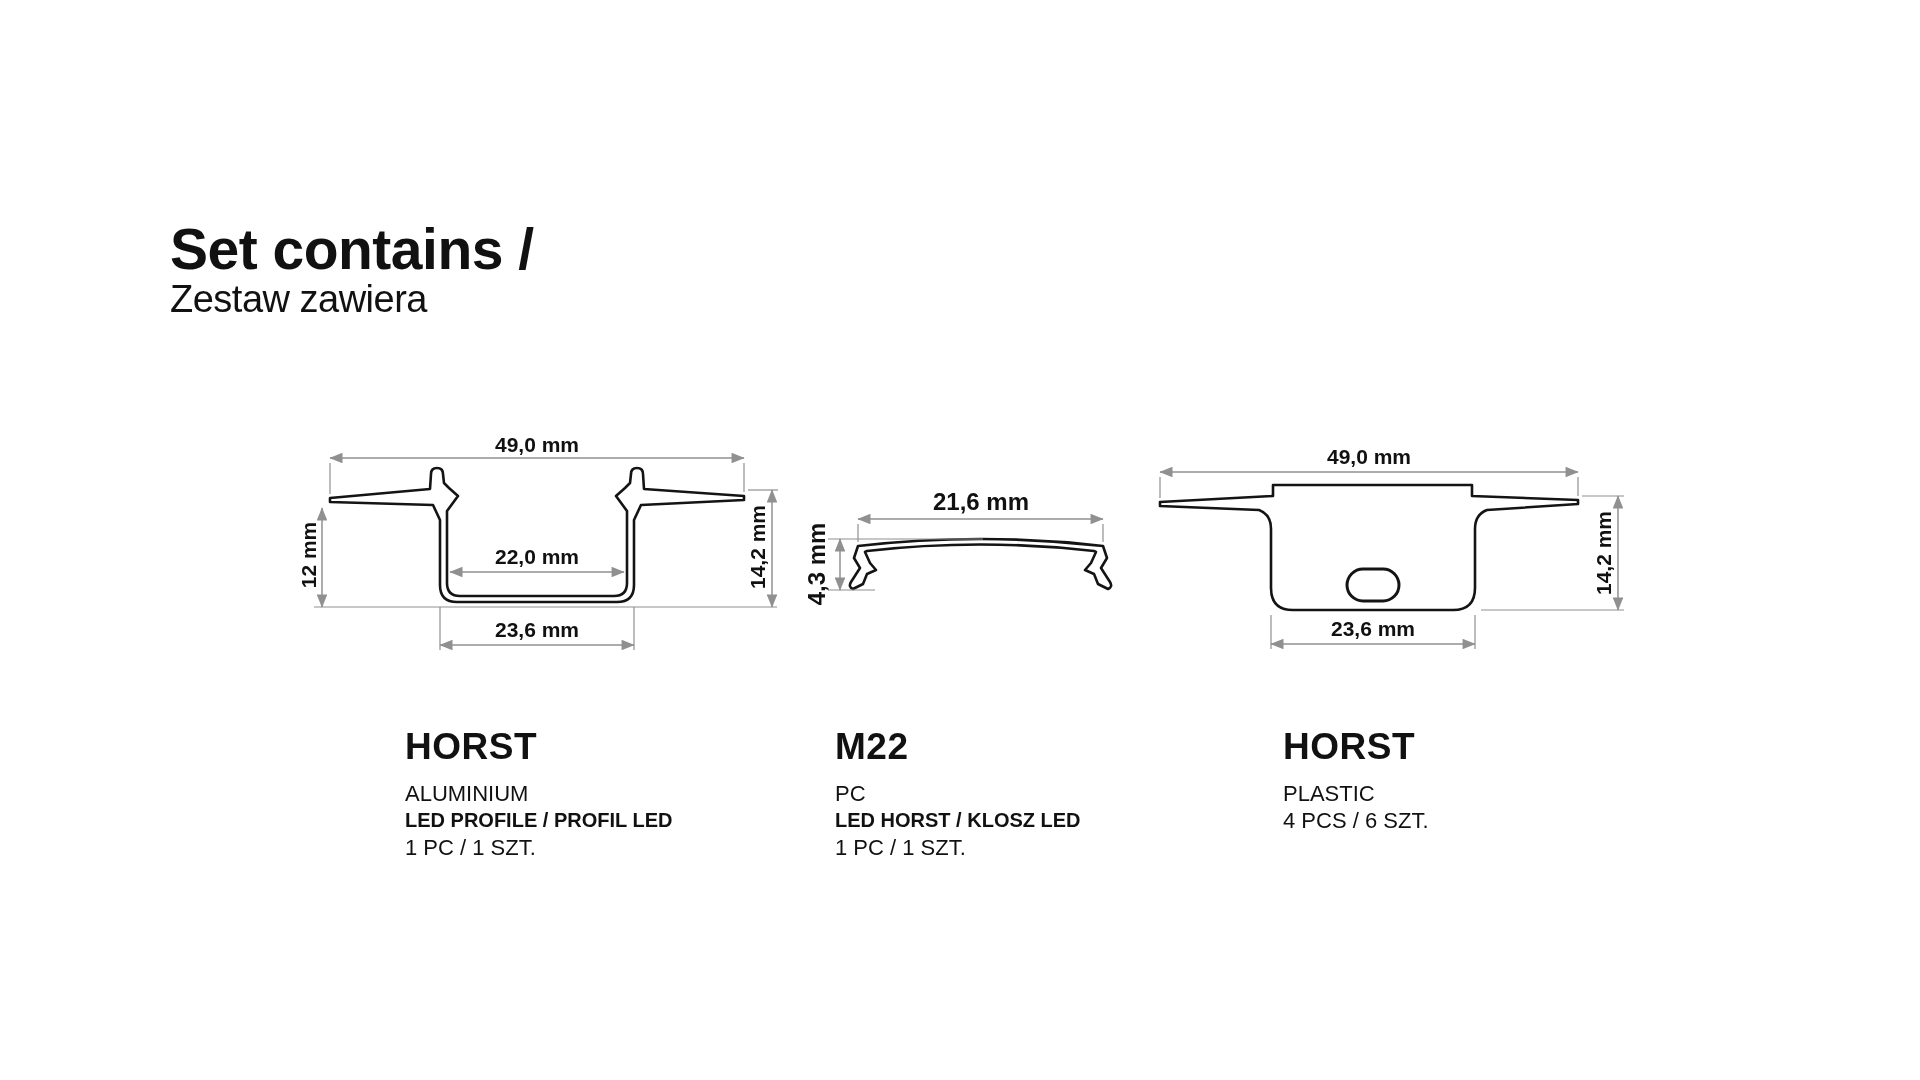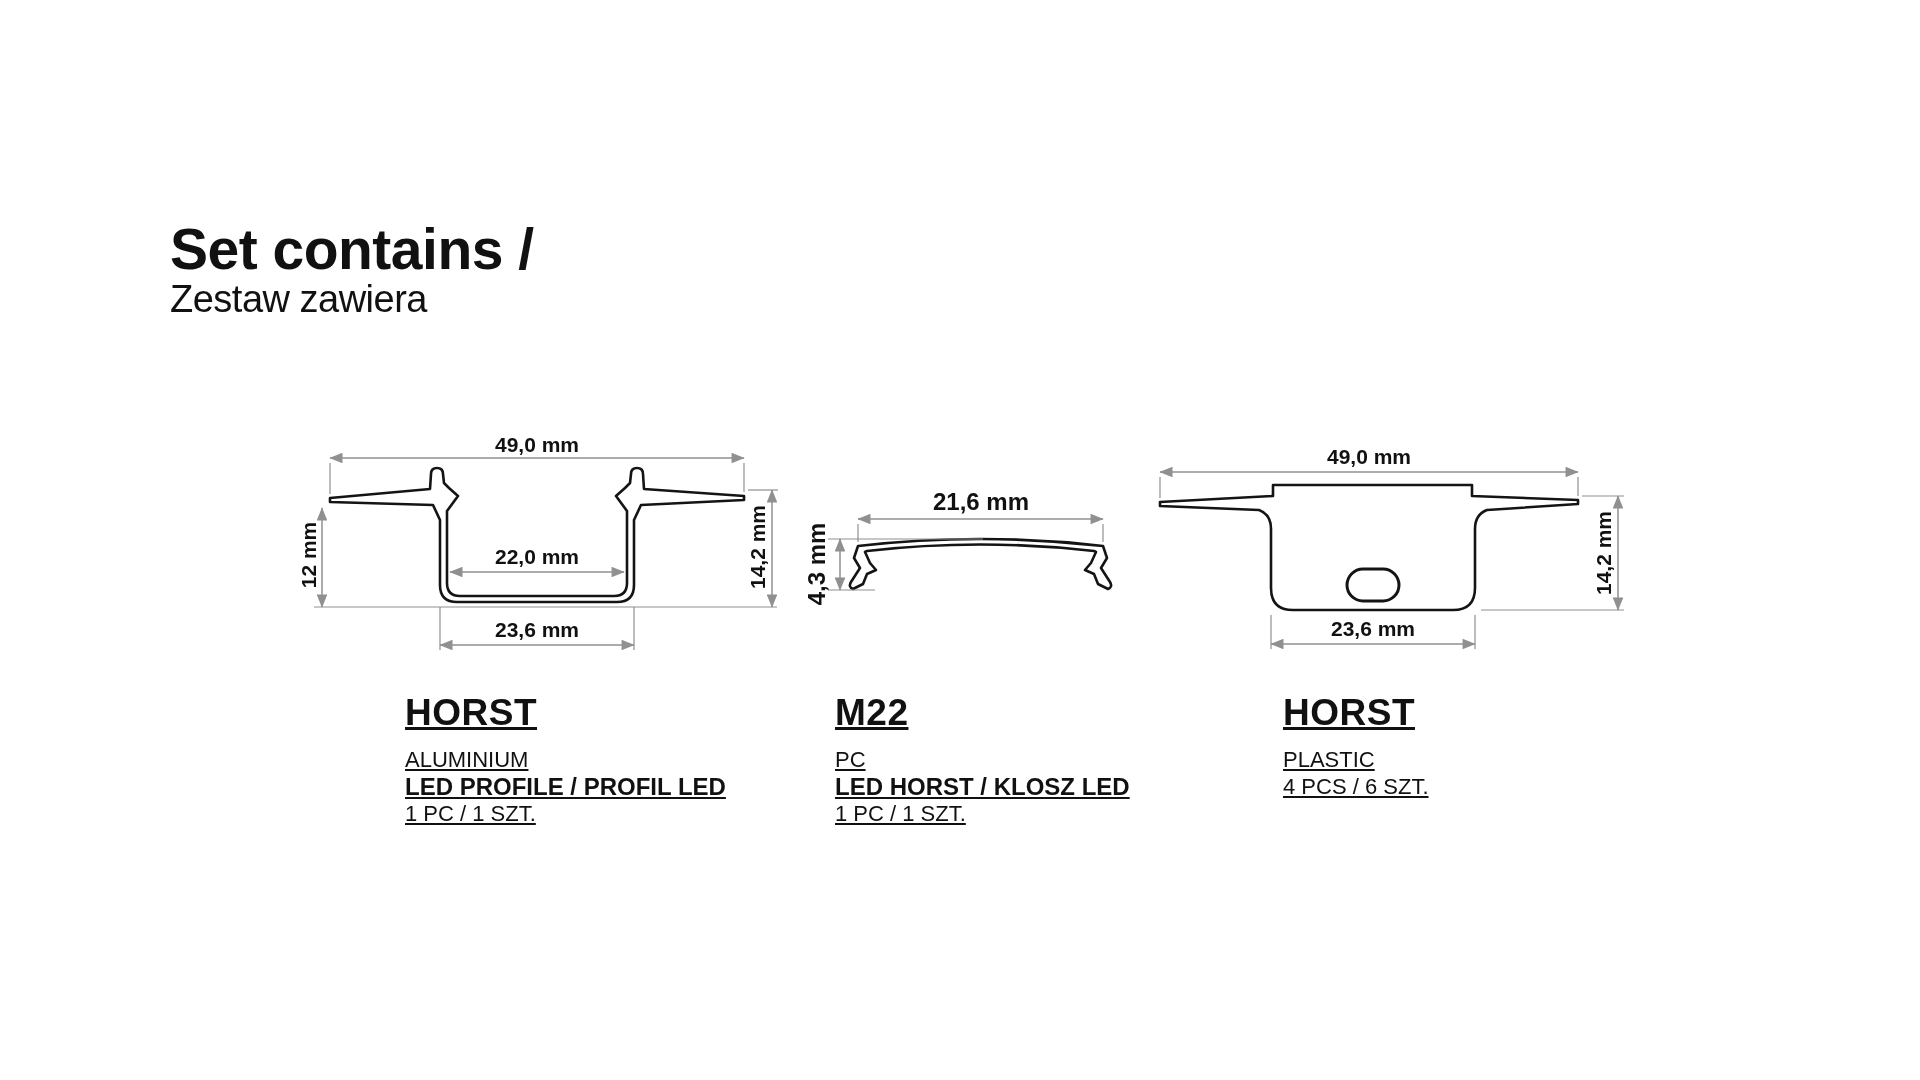--- a/index.html
+++ b/index.html
@@ -17,24 +17,24 @@
   .fig2{left:800px;top:430px;}
   .fig3{left:1145px;top:425px;}
 
   .outline{fill:#ffffff;stroke:#141414;stroke-width:2.6;stroke-linejoin:round;}
   .hole{fill:#ffffff;stroke:#141414;stroke-width:3;}
   .dim{stroke:#909090;stroke-width:1.5;}
   .ext{stroke:#909090;stroke-width:1.2;}
   .dimtxt{font-family:"Liberation Sans",sans-serif;font-size:21px;font-weight:bold;fill:#111111;}
   .dimtxt-lg{font-family:"Liberation Sans",sans-serif;font-size:24px;font-weight:bold;fill:#111111;}
 
-  .item-label{position:absolute;top:692px;width:400px;text-decoration:underline;}
+  .item-label{position:absolute;top:726px;width:400px;}
   .item-name{font-size:37px;font-weight:bold;letter-spacing:0.5px;margin-bottom:12px;}
   .item-material{font-size:22px;font-weight:normal;line-height:27px;}
-  .item-type{font-size:24px;font-weight:bold;line-height:27px;}
+  .item-type{font-size:20px;font-weight:bold;line-height:27px;}
   .item-qty{font-size:22px;font-weight:normal;line-height:27px;}
 </style>
 </head>
 <body>
 
 <svg width="0" height="0" style="position:absolute" aria-hidden="true">
   <defs>
     <marker id="arr" viewBox="0 0 10 8" refX="9.5" refY="4" markerWidth="9" markerHeight="7" orient="auto-start-reverse">
       <path d="M0,0 L10,4 L0,8 Z" fill="#909090"></path>
     </marker>

